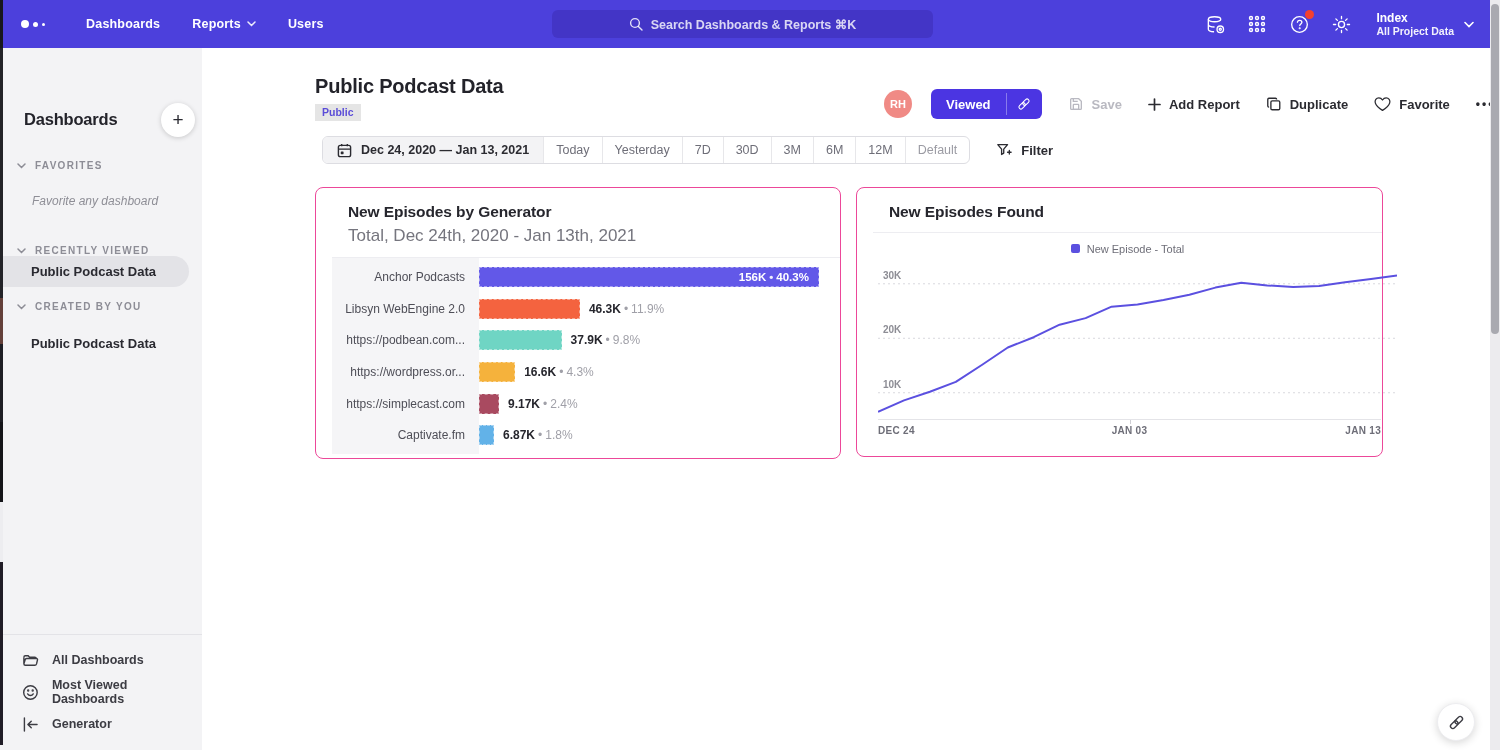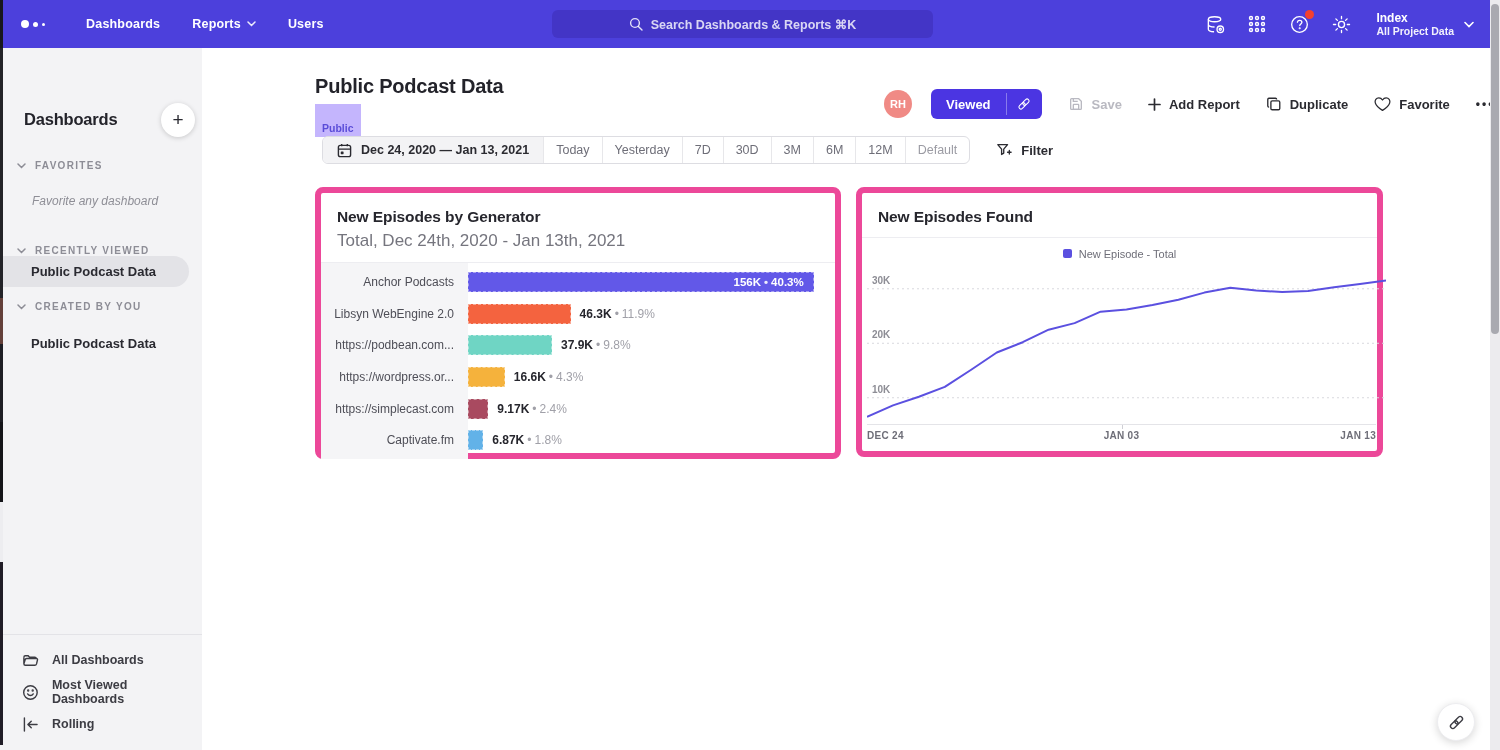--- a/index.html
+++ b/index.html
@@ -50,21 +50,21 @@
   .sb-empty { position:absolute; left:29px; font-size:12px; font-style:italic; color:#8e8e96; }
   .sb-pill { position:absolute; left:0; top:208px; width:186px; height:31px; background:#e3e3e7; border-radius:0 16px 16px 0; line-height:31px; padding-left:28px; font-size:13px; font-weight:700; color:#2a2a31; cursor:pointer; }
   .sb-item { position:absolute; left:28px; font-size:13px; font-weight:600; color:#2a2a31; cursor:pointer; }
   .sb-footer { position:absolute; left:0; bottom:0; width:199px; border-top:1px solid #e3e3e7; padding:9px 0 10px; background:#f3f3f5; }
   .sb-footer-item { height:32px; display:flex; align-items:center; gap:13px; padding-left:19px; cursor:pointer; }
   .sb-footer-item svg { stroke:#3c3c43; fill:none; stroke-width:1.5; }
   .sb-footer-item span { font-size:12.5px; font-weight:700; color:#3c3c43; }
 
   
   .page-title { position:absolute; left:315px; top:75px; font-size:20px; font-weight:700; color:#23232a; letter-spacing:-.2px; }
-  .badge { position:absolute; left:315px; top:104px; background:#c4b5fd; color:#5a4cd8; font-size:10.5px; font-weight:600; padding:18px 7px 3px; border-radius:0; }
+  .badge { position:absolute; left:315px; top:104px; background:#e5e5e5; color:#5a4cd8; font-size:10.5px; font-weight:600; padding:2px 7px 3px; border-radius:0; }
 
   .actions { position:absolute; top:89px; left:884px; display:flex; align-items:center; height:30px; }
   .avatar { width:28px; height:28px; border-radius:50%; background:#f08a85; color:#fff; font-size:11px; font-weight:700; display:flex; align-items:center; justify-content:center; cursor:pointer; }
   .share-btn { margin-left:19px; height:30px; border-radius:6px; background:#4b35e2; display:flex; align-items:stretch; overflow:hidden; cursor:pointer; }
   .share-main { padding:0 15px; display:flex; align-items:center; color:#fff; font-size:13px; font-weight:700; }
   .share-divider { width:1px; background:rgba(255,255,255,.35); margin:4px 0; }
   .share-link { width:35px; display:flex; align-items:center; justify-content:center; }
   .share-link svg { stroke:#fff; fill:none; stroke-width:1.6; }
   .action-btn { display:flex; align-items:center; gap:8px; margin-left:26px; cursor:pointer; font-size:13px; font-weight:700; color:#2b2b31; white-space:nowrap; }
   .action-btn svg { stroke:#2b2b31; fill:none; stroke-width:1.5; }
@@ -76,21 +76,21 @@
   .date-row { position:absolute; left:322px; top:136px; display:flex; align-items:center; }
   .seg-control { display:flex; align-items:stretch; height:28px; border:1px solid #dddde2; border-radius:6px; overflow:hidden; background:#fff; }
   .seg { display:flex; align-items:center; padding:0 12px; font-size:12.5px; color:#6e6e78; border-left:1px solid #e7e7ea; cursor:pointer; white-space:nowrap; }
   .seg.date { border-left:none; background:#f3f3f5; gap:9px; font-weight:700; color:#2b2b31; padding:0 14px; }
   .seg.date svg { stroke:#2b2b31; fill:none; stroke-width:1.5; }
   .seg.muted { color:#9b9ba3; }
   .filter-btn { display:flex; align-items:center; gap:9px; margin-left:26px; font-size:13px; font-weight:700; color:#2b2b31; cursor:pointer; }
   .filter-btn svg { stroke:#2b2b31; fill:none; stroke-width:1.5; }
 
   
-  .card { position:absolute; top:187px; background:#fff; border:6px solid #ec4899; border-radius:8px; }
+  .card { position:absolute; top:187px; background:#fff; border:1px solid #ec4899; border-radius:8px;padding-left:16px; }
   .card-bar { left:315px; width:526px; height:272px; }
   .card-line { left:856px; width:527px; height:270px; }
   .card-head { padding:15px 16px 11px; border-bottom:1px solid #ededf1; }
   .card-title { font-size:15.5px; font-weight:700; color:#26262d; letter-spacing:-.1px; }
   .card-sub { margin-top:5px; font-size:17px; color:#75757e; }
 
   
   .bar-body { position:relative; height:196px; }
   .bar-labelcol { position:absolute; left:0; top:0; width:147px; height:196px; background:#f5f5f7; }
   .bar-rows { position:absolute; left:0; top:0; width:100%; height:196px; display:flex; flex-direction:column; padding:3px 0; }
@@ -258,21 +258,21 @@
           <circle cx="6.6" cy="6.9" r=".5" fill="#3c3c43"></circle>
           <circle cx="11.4" cy="6.9" r=".5" fill="#3c3c43"></circle>
         </svg>
       <span>Most Viewed Dashboards</span>
     </div>
     <div class="sb-footer-item">
       <svg width="17" height="15" viewBox="0 0 18 16">
           <path d="M2.5 1v14" stroke-linecap="round"></path>
           <path d="M16 8H6.5M9.8 4.5L6.2 8l3.6 3.5" stroke-linecap="round" stroke-linejoin="round"></path>
         </svg>
-      <span>Rolling</span>
+      <span>Generator</span>
     </div>
   </div>
 </aside>
 
 <h1 class="page-title">Public Podcast Data</h1>
 <span class="badge">Public</span>
 
 <div class="actions">
   <div class="avatar">RH</div>
   <div class="share-btn">

